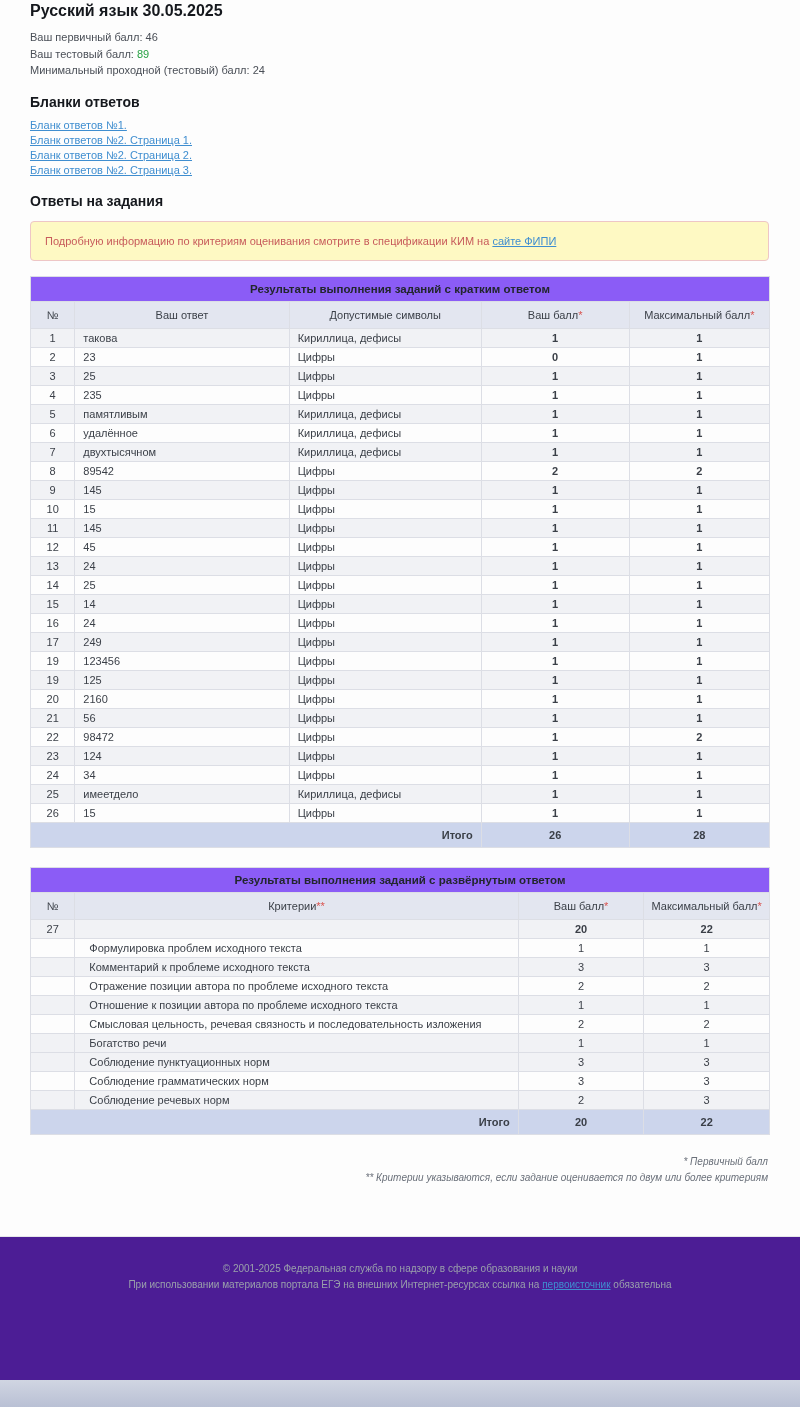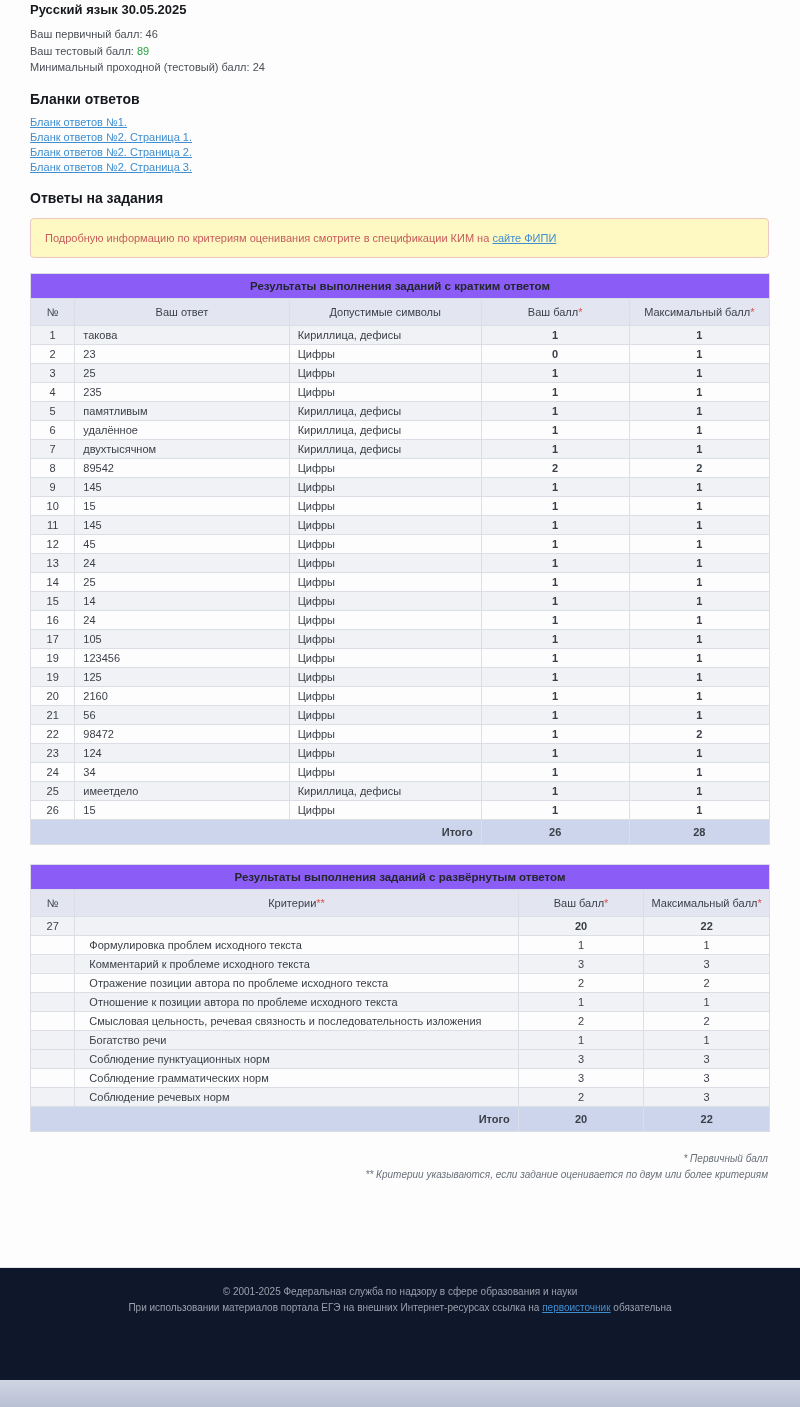--- a/index.html
+++ b/index.html
@@ -2,21 +2,21 @@
 <html><head>
 <meta charset="utf-8">
 <style>
   html,body{margin:0;padding:0}
   body{
     width:800px;height:1407px;position:relative;overflow:hidden;
     background:#fdfdfd;color:#3a3f47;
     font-family:"Liberation Sans",sans-serif;
   }
   .content{padding:2px 30px 0 30px}
-  h1{font-size:13px;margin:0 0 9px 0;color:#15181d;font-weight:bold}
+  h1{font-size:16px;margin:0 0 9px 0;color:#15181d;font-weight:bold}
   .score-line{font-size:11px;line-height:16.5px;color:#4a4f57}
   .score-green{color:#27a143;font-weight:normal}
   h2{font-size:14px;color:#15181d;margin:15px 0 8px 0;font-weight:bold}
   .links a{display:block;font-size:11px;line-height:15px;color:#3f8ed0;text-decoration:underline;cursor:pointer}
   .notice{
     border:1px solid #eec6c6;background:#fef9c3;border-radius:4px;
     padding:13px 14px;font-size:11px;color:#c75b5b;margin:12px 1px 15px 0;
   }
   .notice a{color:#3f8ed0;text-decoration:underline;cursor:pointer}
   table{width:100%;border-collapse:collapse;font-size:11px;table-layout:fixed}
@@ -31,24 +31,24 @@
   tr.stripe td{background:#f1f2f5}
   td.c-num{text-align:center}
   td.c-score{text-align:center}
   .short-tbl td.c-score{font-weight:bold}
   td.c-score.bold{font-weight:bold}
   td.c-crit{padding-left:14px}
   .total-row td{background:#ccd5ec;font-weight:bold;padding:6px 8px}
   .total-label{text-align:right}
   .footnotes{text-align:right;font-size:10px;font-style:italic;color:#6a707a;line-height:16px;margin-top:4px;padding-right:2px}
   .page-footer{
-    position:absolute;left:0;right:0;bottom:27px;height:113px;
-    background:#0f172a;border-top:1px solid #e6e7ea;
+    position:absolute;left:0;right:0;bottom:27px;height:144px;
+    background:#4c1d95;border-top:1px solid #e6e7ea;
     text-align:center;font-size:10px;color:#9aa0ab;
-    padding-top:16px;box-sizing:border-box;line-height:16px;
+    padding-top:24px;box-sizing:border-box;line-height:16px;
   }
   .page-footer a{color:#3f8ed0;text-decoration:underline;cursor:pointer}
   .bottom-strip{
     position:absolute;left:0;right:0;bottom:0;height:27px;
     background:linear-gradient(#d0d5e2,#b9c0d4);
   }
 </style>
 </head>
 <body>
 
@@ -212,21 +212,21 @@
         </tr>
         <tr>
           <td class="c-num">16</td>
           <td class="c-answer">24</td>
           <td class="c-symbols">Цифры</td>
           <td class="c-score">1</td>
           <td class="c-score">1</td>
         </tr>
         <tr class="stripe">
           <td class="c-num">17</td>
-          <td class="c-answer">105</td>
+          <td class="c-answer">249</td>
           <td class="c-symbols">Цифры</td>
           <td class="c-score">1</td>
           <td class="c-score">1</td>
         </tr>
         <tr>
           <td class="c-num">19</td>
           <td class="c-answer">123456</td>
           <td class="c-symbols">Цифры</td>
           <td class="c-score">1</td>
           <td class="c-score">1</td>

